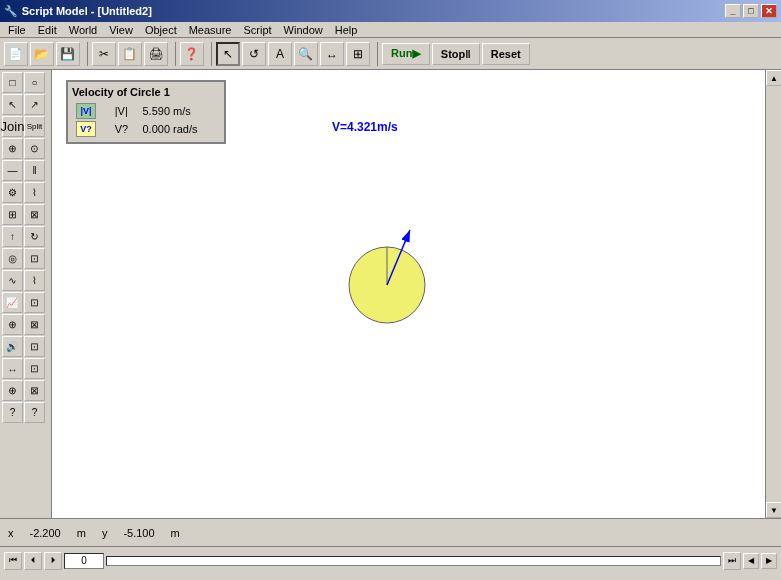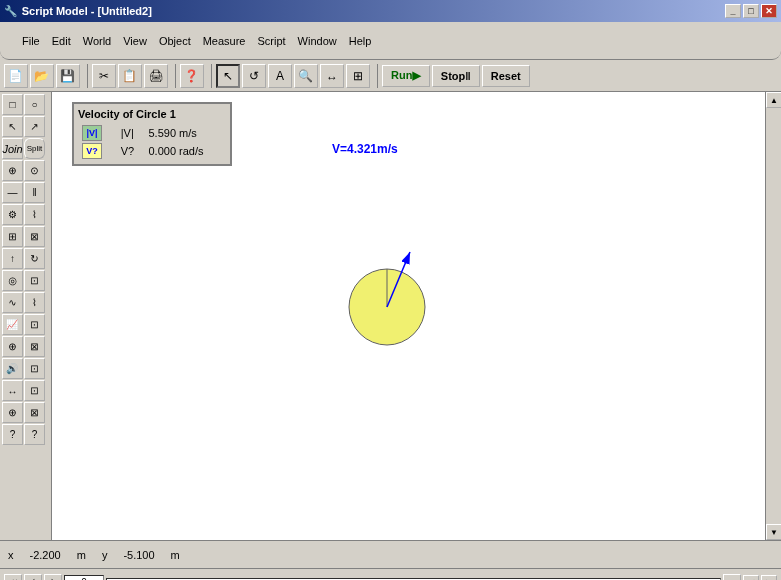--- a/index.html
+++ b/index.html
@@ -23,27 +23,26 @@
       background: #d4d0c8;
       color: black;
       width: 16px; height: 14px;
       display: flex; align-items: center; justify-content: center;
       font-size: 9px; cursor: pointer; border: 1px outset #fff;
     }
 
     
     .menu-bar {
       background: #d4d0c8;
-      height: 38px;
+      height: 16px;
       display: flex;
       align-items: center;
-      padding: 0 16px;
+      padding: 0 2px;
       border-bottom: 1px solid #808080;
       font-size: 11px;
-      border-radius: 9px;
     }
     .menu-item {
       padding: 2px 6px;
       cursor: pointer;
     }
 
     
     .toolbar {
       background: #d4d0c8;
       height: 32px;
@@ -120,21 +119,21 @@
     }
     .scroll-track {
       flex: 1;
       background: #d4d0c8;
     }
 
     
     .velocity-panel {
       position: absolute;
       top: 10px;
-      left: 20px;
+      left: 14px;
       background: #d4d0c8;
       border: 2px solid #808080;
       padding: 4px;
       min-width: 160px;
     }
     .panel-title {
       font-size: 11px;
       font-weight: bold;
       margin-bottom: 4px;
       color: black;
@@ -290,22 +289,22 @@
   <div class="left-sidebar">
     <div class="sidebar-row">
       <div class="sidebar-btn-sm">□</div>
       <div class="sidebar-btn-sm">○</div>
     </div>
     <div class="sidebar-row">
       <div class="sidebar-btn-sm">↖</div>
       <div class="sidebar-btn-sm">↗</div>
     </div>
     <div class="sidebar-row">
-      <div class="sidebar-btn-sm" style="font-size:11px;font-style:italic;">Join</div>
-      <div class="sidebar-btn-sm" style="font-size:8px;border-radius:6px;">Split</div>
+      <div class="sidebar-btn-sm" style="font-size:13px;">Join</div>
+      <div class="sidebar-btn-sm" style="font-size:8px;">Split</div>
     </div>
     <div class="sidebar-row">
       <div class="sidebar-btn-sm">⊕</div>
       <div class="sidebar-btn-sm">⊙</div>
     </div>
     <div class="sidebar-row">
       <div class="sidebar-btn-sm">—</div>
       <div class="sidebar-btn-sm">‖</div>
     </div>
     <div class="sidebar-row">

